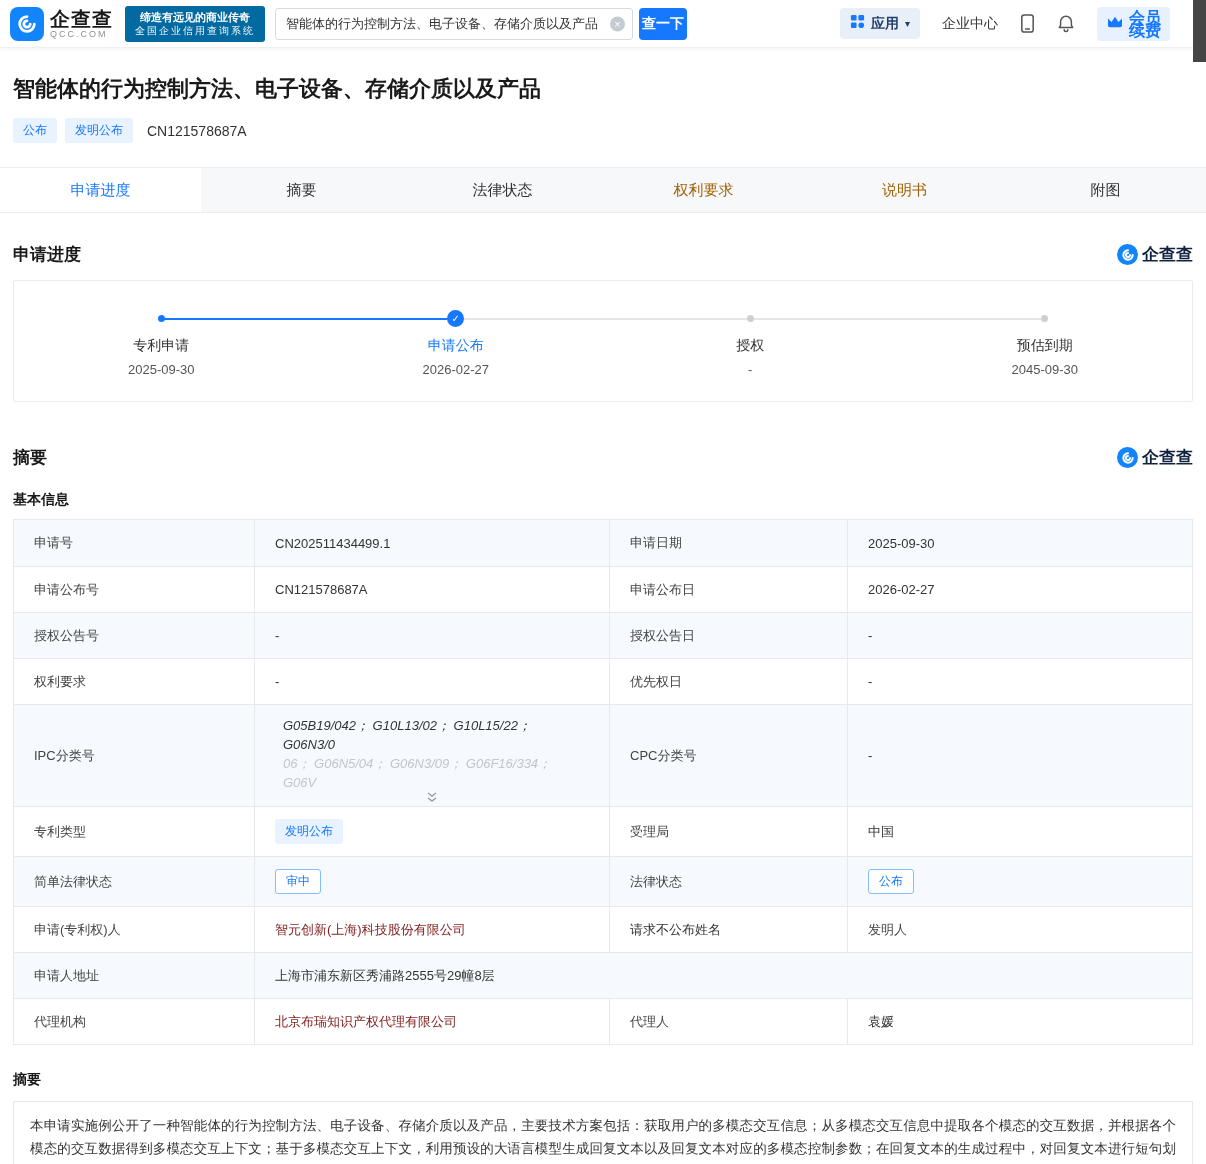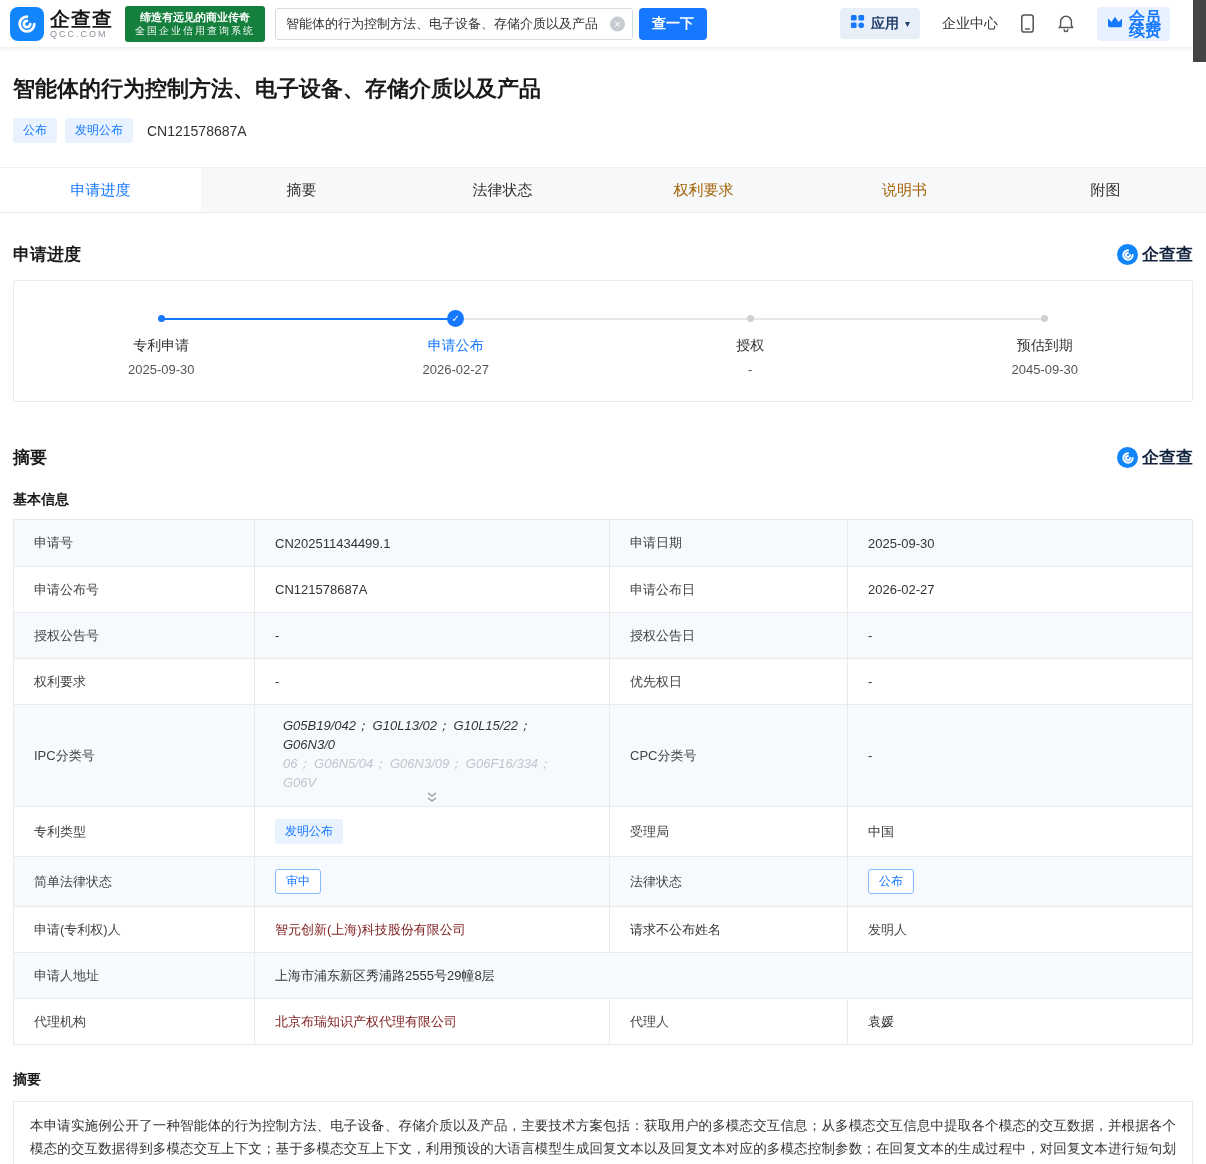--- a/index.html
+++ b/index.html
@@ -15,21 +15,21 @@
     box-shadow:0 1px 4px rgba(0,0,0,.06); position:relative; z-index:5;
   }
   .logo { display:flex; align-items:center; gap:6px; cursor:pointer; }
   .logo-icon {
     width:34px; height:34px; border-radius:8px; background:#1285fa;
     display:flex; align-items:center; justify-content:center;
   }
   .logo-cn { font-size:20px; font-weight:bold; color:#1a1a1a; line-height:20px; letter-spacing:1px;}
   .logo-en { font-size:9px; color:#8a8f99; letter-spacing:2px; }
   .slogan {
-    margin-left:12px; background:#15803d; color:#fff; border-radius:3px;
+    margin-left:12px; background:#0369a1; color:#fff; border-radius:3px;
     padding:4px 10px; line-height:14px; text-align:center;
   }
   .slogan .l1 { font-size:11px; font-weight:bold; }
   .slogan .l2 { font-size:10px; letter-spacing:2px; opacity:.95;}
   .searchwrap { margin-left:10px; display:flex; align-items:center; gap:6px; }
   .searchbox {
     position:relative; width:358px; height:32px;
     border:1px solid #d5dbe5; border-radius:3px; background:#fff;
     display:flex; align-items:center;
   }
@@ -38,21 +38,21 @@
     padding:0 28px 0 10px; font-size:13px; color:#333;
     font-family:"Liberation Sans","DejaVu Sans",sans-serif;
     background:transparent;
   }
   .clearbtn {
     position:absolute; right:7px; top:50%; transform:translateY(-50%);
     width:15px; height:15px; border-radius:50%; background:#c6cad1;
     color:#fff; font-size:11px; line-height:15px; text-align:center; cursor:pointer;
   }
   .searchbtn {
-    height:32px; width:68px; background:#1678ff; color:#fff;
+    height:32px; width:48px; background:#1678ff; color:#fff;
     border:0; border-radius:4px; font-size:14px; font-weight:bold; cursor:pointer;
     font-family:"Liberation Sans","DejaVu Sans",sans-serif;
   }
   .hnav { margin-left:auto; display:flex; align-items:center; gap:22px; padding-right:26px; }
   .appsbtn {
     display:flex; align-items:center; gap:6px; background:#e9eff9;
     border-radius:4px; padding:6px 10px; cursor:pointer;
   }
   .appsbtn .lbl { font-size:14px; font-weight:bold; color:#23406b; }
   .caret { font-size:10px; color:#23406b; }

